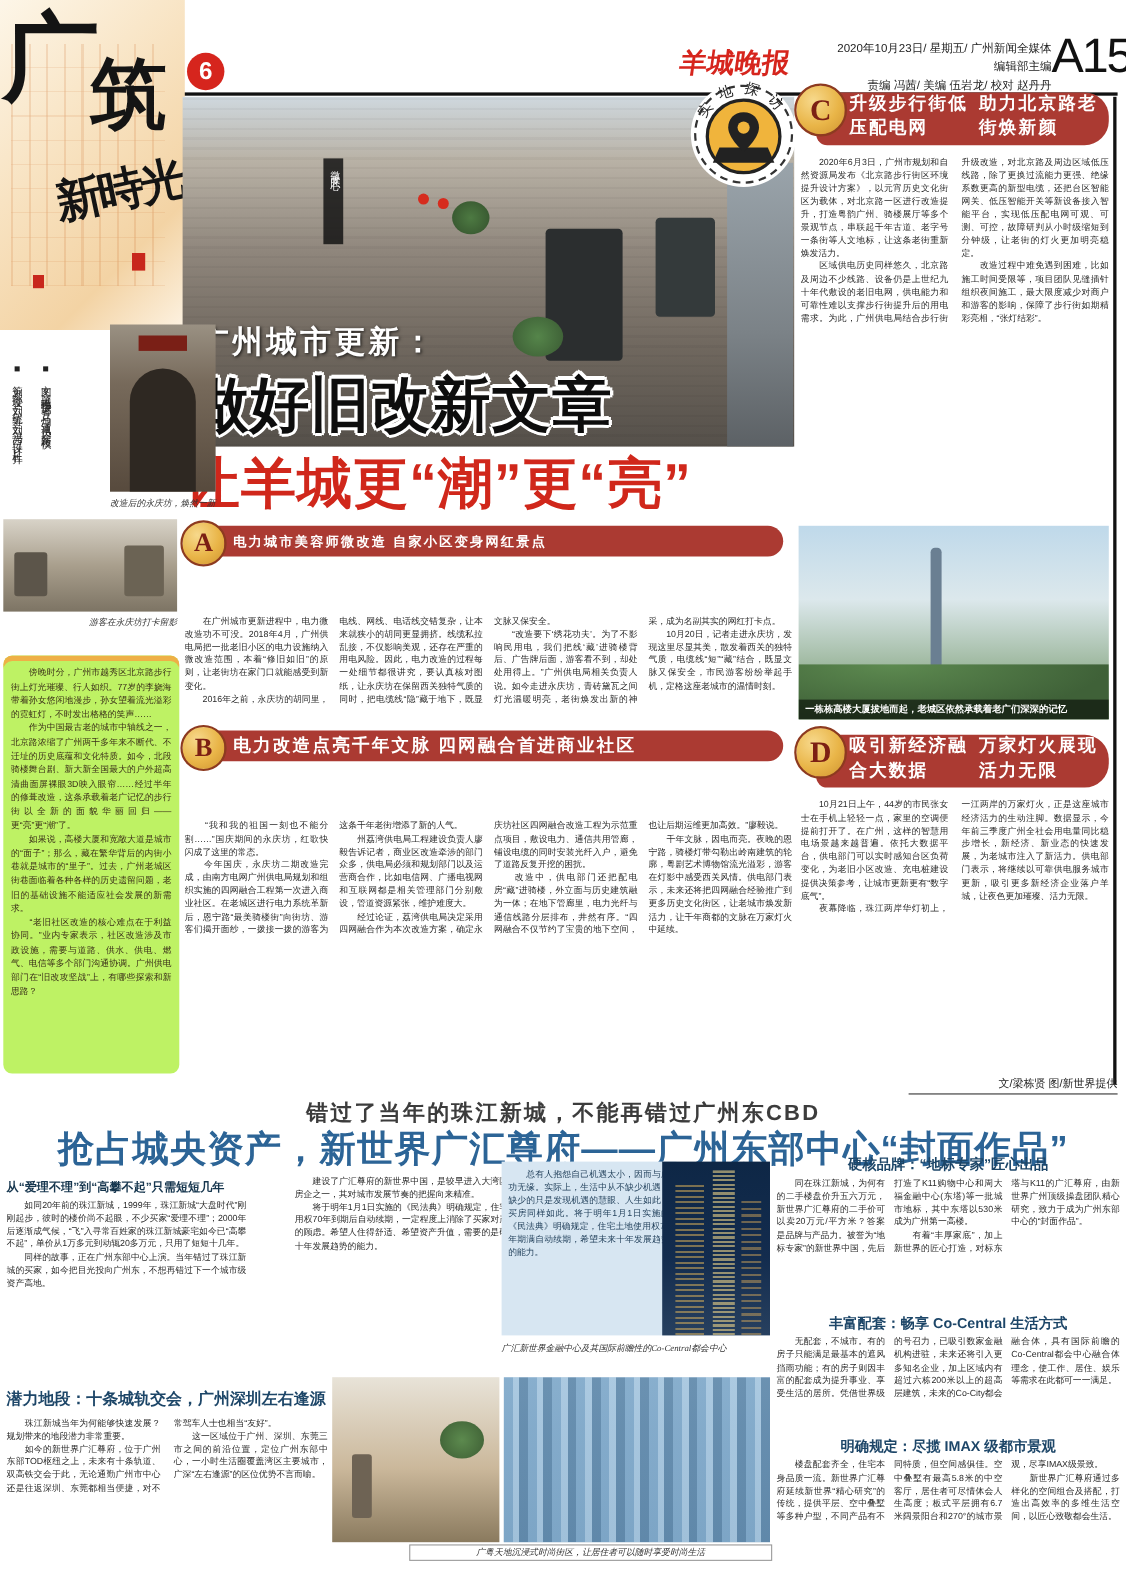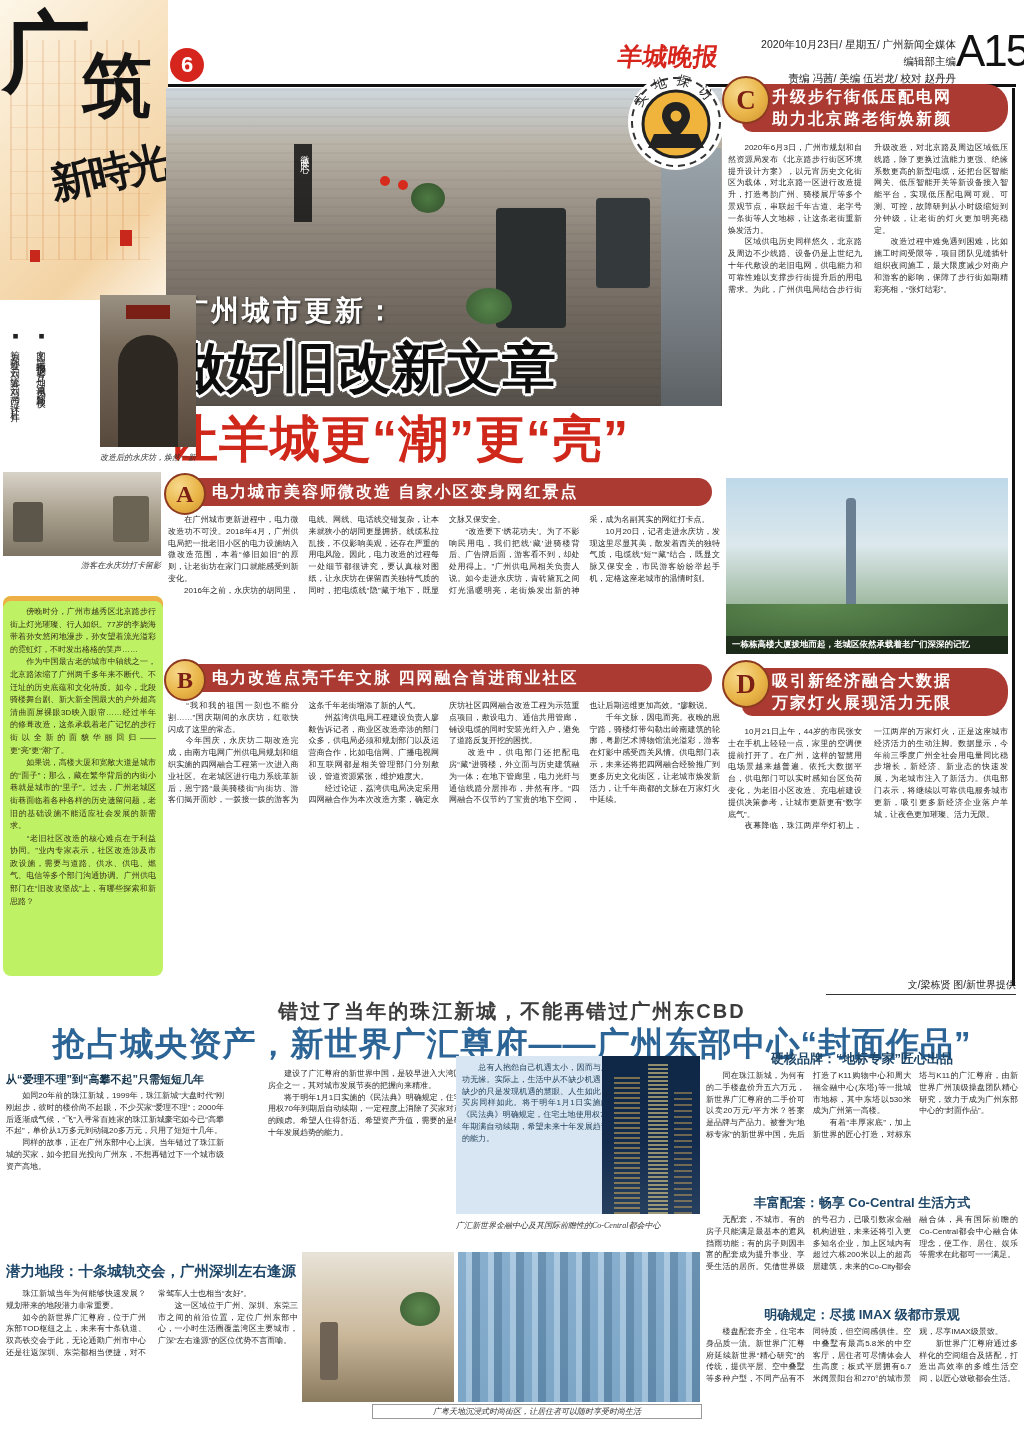--- a/index.html
+++ b/index.html
@@ -1,26 +1,26 @@
 <!DOCTYPE html>
 <html><head>
 <meta charset="utf-8">
 <style>
   html,body{margin:0;padding:0;background:#e8e8e4;}
   body{font-family:"Liberation Sans","DejaVu Sans",sans-serif;}
   #page{position:relative;width:1024px;height:1442px;background:#fff;overflow:hidden;margin:0 auto;}
   .abs{position:absolute;}
   .news{font-size:8px;line-height:11.8px;color:#2a2a2a;text-align:justify;white-space:pre-line;overflow:hidden;}
-  .cols4{column-count:4;column-gap:10px;}
+  .cols4{column-count:4;column-gap:10px;margin-top:45px;}
   .cols3{column-count:3;column-gap:8px;}
   .cols2{column-count:2;column-gap:12px;}
   .banner{background:#ab3a32;border-radius:4px 16px 16px 4px;color:#fff;font-weight:bold;
           display:flex;align-items:center;padding-left:26px;letter-spacing:2px;}
   .banner2{background:#ab3a32;border-radius:10px 22px 22px 10px;color:#fff;font-weight:bold;
-           display:flex;flex-direction:column;justify-content:center;padding-left:30px;letter-spacing:2px;}
+           display:flex;justify-content:center;padding-left:30px;letter-spacing:2px;}
   .badge-letter{border-radius:50%;background:radial-gradient(circle at 35% 30%,#f7d98c,#e9b548 55%,#cf9330);
           border:2px solid #8d3a20;color:#7c2014;font-family:"Liberation Serif","DejaVu Serif",serif;
           display:flex;align-items:center;justify-content:center;font-weight:bold;z-index:5;}
   .caption{font-family:"Liberation Serif","DejaVu Serif",serif;font-style:italic;font-size:8px;color:#333;}
   .vtext{writing-mode:vertical-rl;letter-spacing:2px;}
   .ph{overflow:hidden;}
   .adhead{color:#1d4668;font-weight:bold;text-align:center;}
   .calli{font-family:"DejaVu Serif","Liberation Serif",serif;font-weight:900;color:#141414;line-height:1;}
 </style>
 </head>
@@ -90,21 +90,21 @@
     <div class="abs vtext" style="left:128px;top:56px;width:16px;height:70px;background:rgba(20,20,20,.85);color:#fff;
          font-size:9px;padding:4px 1px;letter-spacing:3px;">微改匠心</div>
     <div class="abs" style="left:14px;top:204px;font-size:28px;font-weight:900;color:#fff;letter-spacing:3px;
          text-shadow:1px 1px 3px rgba(0,0,0,.8);">广州城市更新：</div>
     <div class="abs" style="left:6px;top:244px;font-size:54px;font-weight:900;color:#0d0d0d;letter-spacing:1px;
          text-shadow:-2px -2px 0 #fff,2px -2px 0 #fff,-2px 2px 0 #fff,2px 2px 0 #fff,0 -3px 0 #fff,0 3px 0 #fff,-3px 0 0 #fff,3px 0 0 #fff;">做好旧改新文章</div>
   </div>
   <div class="abs" style="left:168px;top:406px;width:556px;font-size:50px;font-weight:900;color:#d0271b;letter-spacing:1px;">让羊城更“潮”更“亮”</div>
 
   <div class="abs badge-letter" style="left:164px;top:473px;width:38px;height:38px;font-size:24px;">A</div>
-  <div class="abs banner" style="left:186px;top:478px;width:500px;height:28px;font-size:16px;">电力城市美容师微改造 自家小区变身网红景点</div>
+  <div class="abs banner" style="left:186px;top:478px;width:500px;height:28px;font-size:12px;">电力城市美容师微改造 自家小区变身网红景点</div>
   <div class="abs news cols4" style="left:168px;top:514px;width:552px;height:142px;">　　在广州城市更新进程中，电力微改造功不可没。2018年4月，广州供电局把一批老旧小区的电力设施纳入微改造范围，本着“修旧如旧”的原则，让老街坊在家门口就能感受到新变化。
 　　2016年之前，永庆坊的胡同里，电线、网线、电话线交错复杂，让本来就狭小的胡同更显拥挤。线缆私拉乱接，不仅影响美观，还存在严重的用电风险。因此，电力改造的过程每一处细节都很讲究，要认真核对图纸，让永庆坊在保留西关独特气质的同时，把电缆线“隐”藏于地下，既显文脉又保安全。
 　　“改造要下‘绣花功夫’。为了不影响民用电，我们把线‘藏’进骑楼背后、广告牌后面，游客看不到，却处处用得上。”广州供电局相关负责人说。如今走进永庆坊，青砖黛瓦之间灯光温暖明亮，老街焕发出新的神采，成为名副其实的网红打卡点。
 　　10月20日，记者走进永庆坊，发现这里尽显其美，散发着西关的独特气质，电缆线“短”“藏”结合，既显文脉又保安全，市民游客纷纷举起手机，定格这座老城市的温情时刻。</div>
 
   <div class="abs badge-letter" style="left:164px;top:659px;width:38px;height:38px;font-size:24px;">B</div>
   <div class="abs banner" style="left:186px;top:664px;width:500px;height:28px;font-size:16px;">电力改造点亮千年文脉 四网融合首进商业社区</div>
   <div class="abs news cols4" style="left:168px;top:700px;width:552px;height:286px;">　　“我和我的祖国一刻也不能分割……”国庆期间的永庆坊，红歌快闪成了这里的常态。
 　　今年国庆，永庆坊二期改造完成，由南方电网广州供电局规划和组织实施的四网融合工程第一次进入商业社区。在老城区进行电力系统革新后，恩宁路“最美骑楼街”向街坊、游客们揭开面纱，一拨接一拨的游客为这条千年老街增添了新的人气。
 　　州荔湾供电局工程建设负责人廖毅告诉记者，商业区改造牵涉的部门众多，供电局必须和规划部门以及运营商合作，比如电信网、广播电视网和互联网都是相关管理部门分别敷设，管道资源紧张，维护难度大。

